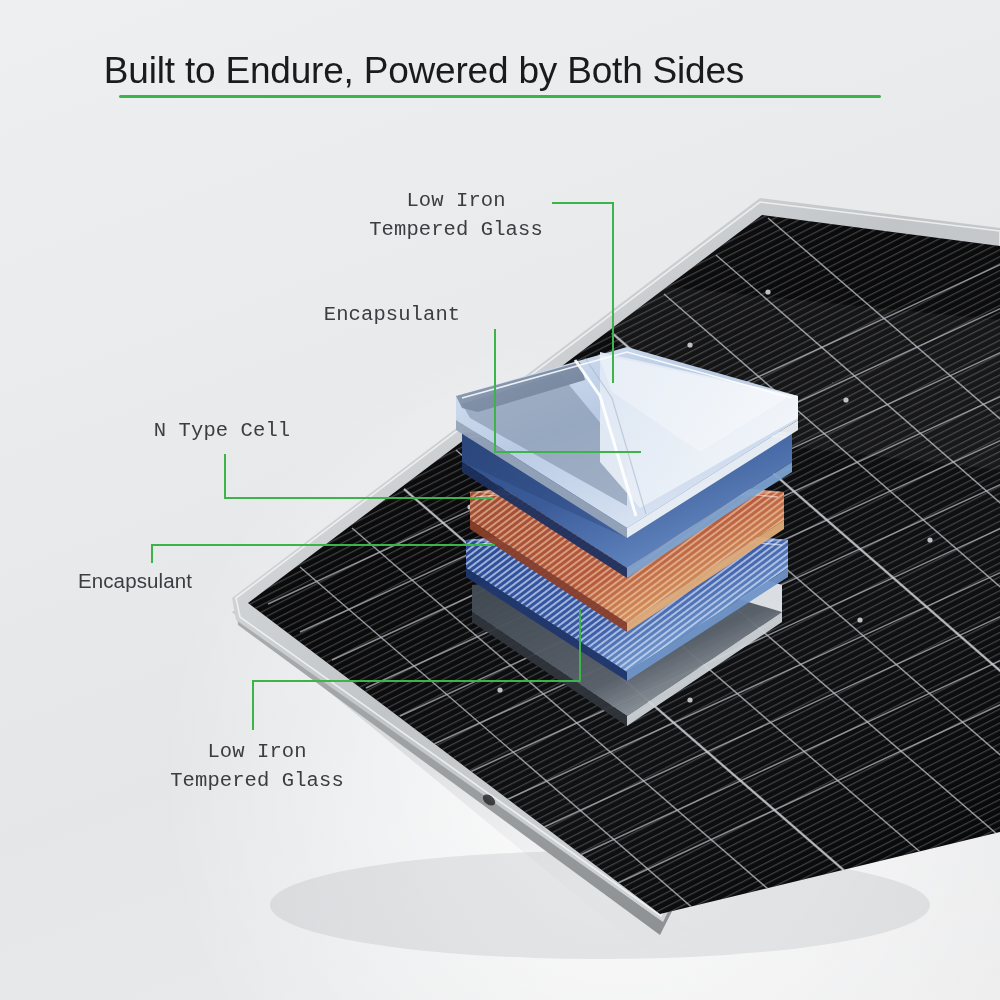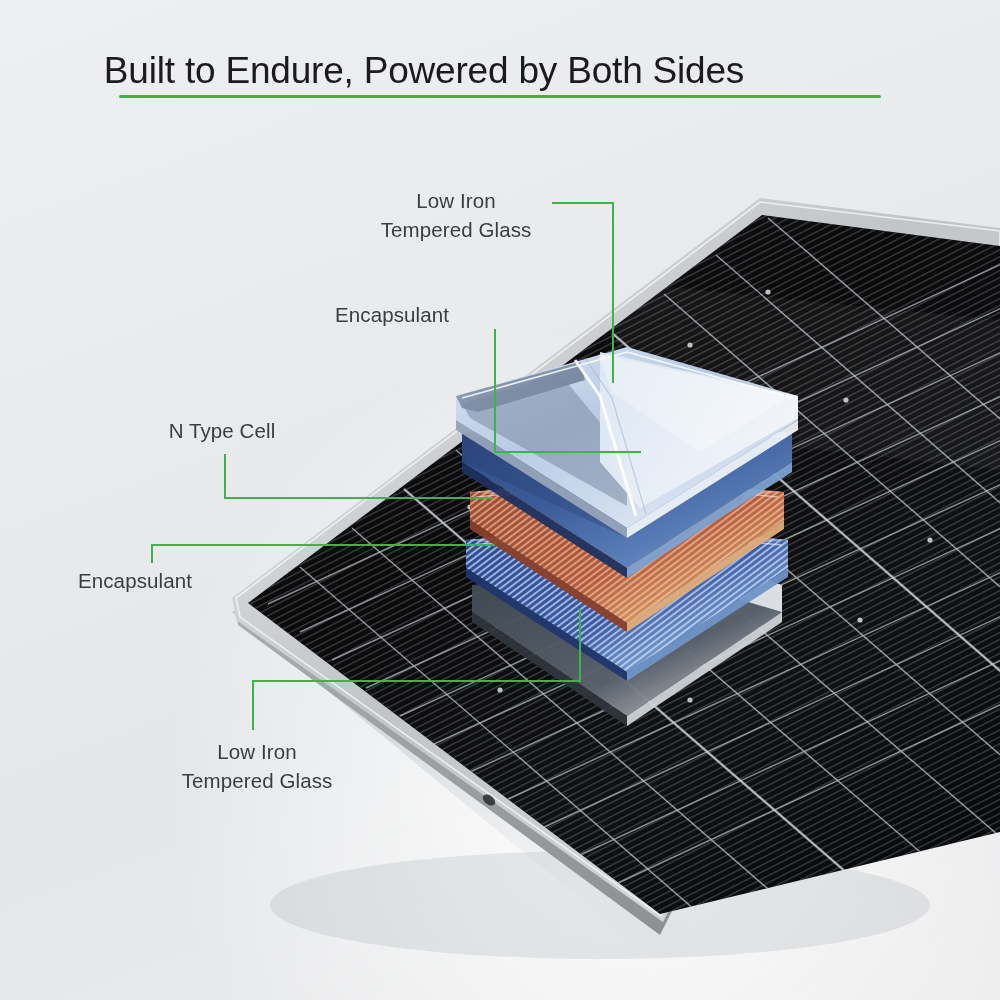--- a/index.html
+++ b/index.html
@@ -23,21 +23,21 @@
   }
   #title-rule{
     display:block;height:3px;background:#3cb44a;border-radius:2px;
     margin:0 auto;width:762px;position:absolute;left:119px;top:95px;
   }
   
   .lbl{
     position:absolute;color:#3a3d42;font-size:20.5px;line-height:1.42;
     letter-spacing:0.1px;white-space:pre-line;
   }
-  .lbl.c{text-align:center;}
+  .lbl.c{text-align:center;font-family:Liberation Mono, monospace;}
   .lbl.l{text-align:left;}
   
   svg{position:absolute;left:0;top:0;width:1000px;height:1000px;overflow:visible;}
   #leaders{z-index:40;pointer-events:none;}
   #panel{z-index:10;}
   #stack{z-index:30;}
 </style>
 </head>
 <body>
 

